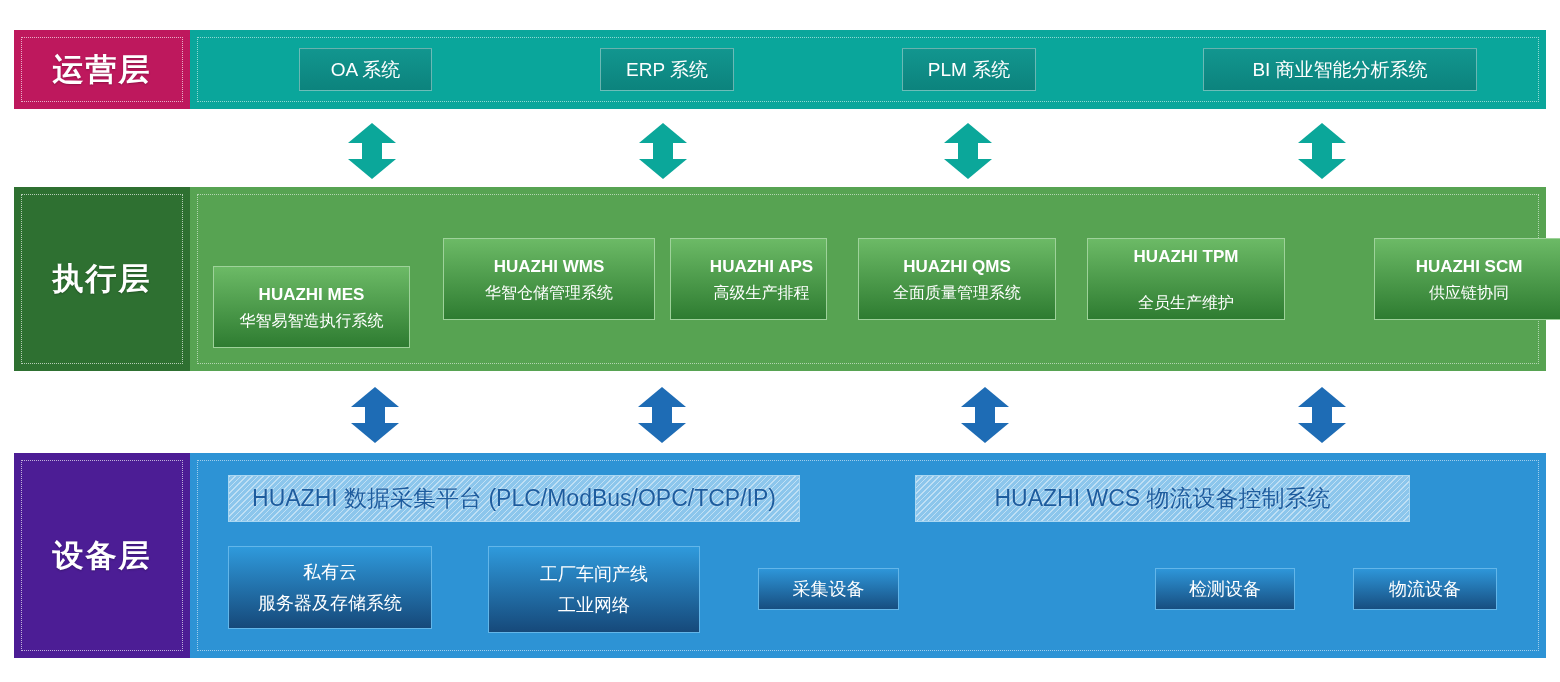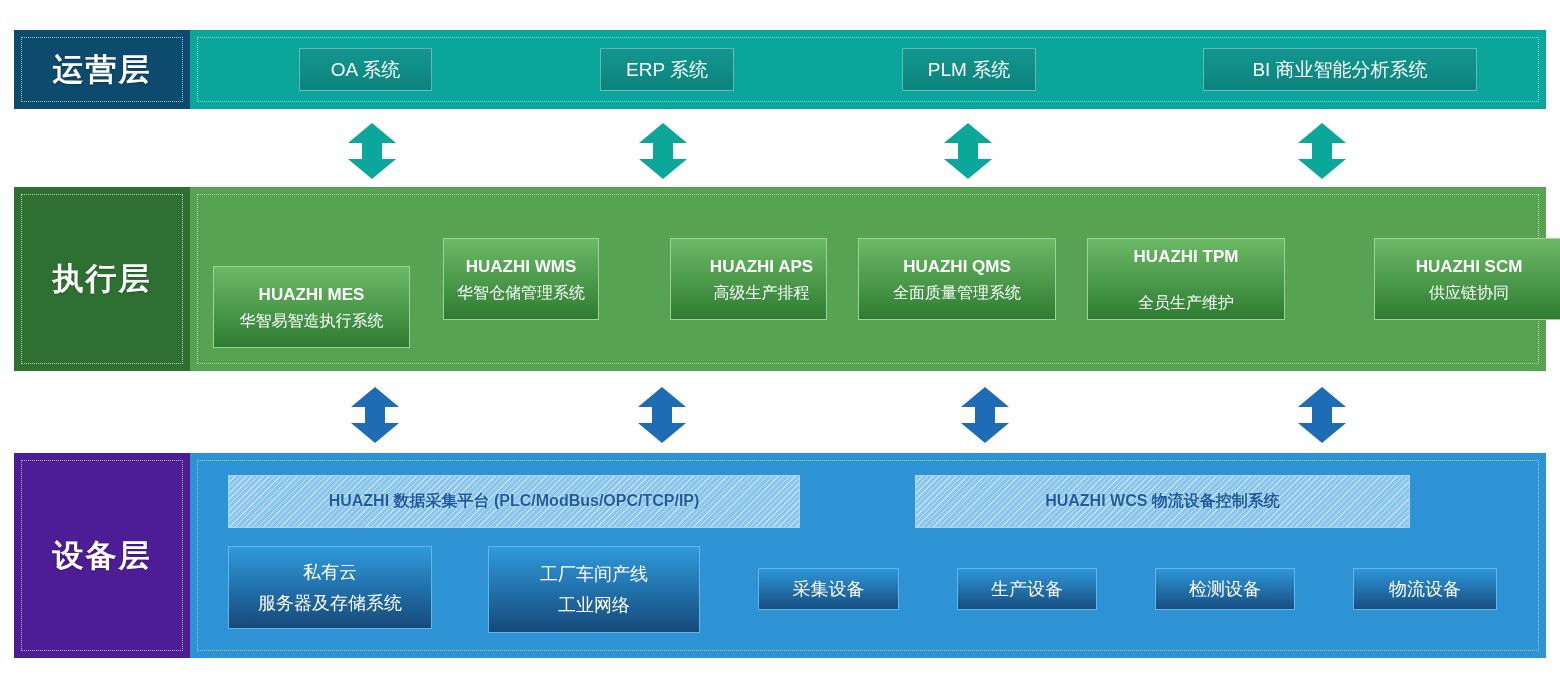--- a/index.html
+++ b/index.html
@@ -12,21 +12,21 @@
 
   .bar { position: absolute; left: 14px; width: 1532px; }
   .bar-ops    { top: 30px;  height: 79px;  background: #0aa69b; }
   .bar-exec   { top: 187px; height: 184px; background: #57a352; }
   .bar-device { top: 453px; height: 205px; background: #2d93d5; }
 
   .layer-label {
     position: absolute; left: 0; top: 0; width: 176px; height: 100%;
     display: flex; align-items: center; justify-content: center;
   }
-  .bar-ops    .layer-label { background: #0c4a6e; }
+  .bar-ops    .layer-label { background: #be185d; }
   .bar-exec   .layer-label { background: #2e7031; }
   .bar-device .layer-label { background: #4c1d95; }
   .layer-label .dotted {
     position: absolute; left: 7px; top: 7px; right: 7px; bottom: 7px;
     border: 1px dotted rgba(255,255,255,0.65); pointer-events: none;
   }
   .layer-label span {
     position: relative; color: #ffffff; font-size: 31px; font-weight: bold;
     letter-spacing: 2px; text-shadow: 0 1px 2px rgba(0,0,0,0.25);
   }
@@ -50,28 +50,28 @@
     background: linear-gradient(#6cba66, #2e7c31);
     border: 1px solid #9ed29a;
     display: flex; flex-direction: column; align-items: center; justify-content: center;
     color: #ffffff; text-align: center;
   }
   .exec-box .l1 { font-size: 17px; font-weight: bold; line-height: 1.55; }
   .exec-box .l2 { font-size: 16px; line-height: 1.45; }
 
   
   .hatch-bar {
-    position: absolute; top: 22px; height: 53px;
+    position: absolute; top: 22px; height: 47px;
     background: #8cc6ec;
     background-image: repeating-linear-gradient(135deg,
       rgba(255,255,255,0.45) 0px, rgba(255,255,255,0.45) 1px,
       rgba(0,0,0,0) 1px, rgba(0,0,0,0) 4px);
     border: 1px solid #a9d7f2;
     display: flex; align-items: center; justify-content: center;
-    color: #1d5c9e; font-size: 16px; font-weight: bold;
+    color: #1d5c9e; font-size: 23px; font-weight: normal;
     text-shadow: 0 0 2px rgba(255,255,255,0.6);
   }
   .infra-box {
     position: absolute; top: 93px;
     background: linear-gradient(#2f9adc, #16497a);
     border: 1px solid #63b6e9;
     display: flex; flex-direction: column; align-items: center; justify-content: center;
     color: #ffffff; text-align: center; font-size: 18px;
   }
   .infra-box .l1, .infra-box .l2 { line-height: 1.7; }
@@ -146,21 +146,21 @@
   <div class="bar bar-exec">
     <div class="content-dotted"></div>
     <div class="layer-label">
       <div class="dotted"></div>
       <span>执行层</span>
     </div>
     <div class="exec-box" style="left:199px; width:197px;margin-top:28px;">
       <div class="l1">HUAZHI MES</div>
       <div class="l2">华智易智造执行系统</div>
     </div>
-    <div class="exec-box" style="left:429px; width:156px;">
+    <div class="exec-box" style="left:429px; width:212px;">
       <div class="l1">HUAZHI WMS</div>
       <div class="l2">华智仓储管理系统</div>
     </div>
     <div class="exec-box" style="left:656px; width:157px;padding-left:26px;">
       <div class="l1">HUAZHI APS</div>
       <div class="l2">高级生产排程</div>
     </div>
     <div class="exec-box" style="left:844px; width:198px;">
       <div class="l1">HUAZHI QMS</div>
       <div class="l2">全面质量管理系统</div>
@@ -220,23 +220,20 @@
       <div class="l1">私有云</div>
       <div class="l2">服务器及存储系统</div>
     </div>
     <div class="infra-box" style="left:474px; width:212px; height:87px;">
       <div class="l1">工厂车间产线</div>
       <div class="l2">工业网络</div>
     </div>
     <div class="dev-box" style="left:744px; width:141px;">
       <span>采集设备</span>
     </div>
-    <div class="dev-box" style="left:943px; width:140px;">
-      <span>生产设备</span>
-    </div>
     <div class="dev-box" style="left:1141px; width:140px;">
       <span>检测设备</span>
     </div>
     <div class="dev-box" style="left:1339px; width:144px;">
       <span>物流设备</span>
     </div>
   </div>
 
 </div>
 

